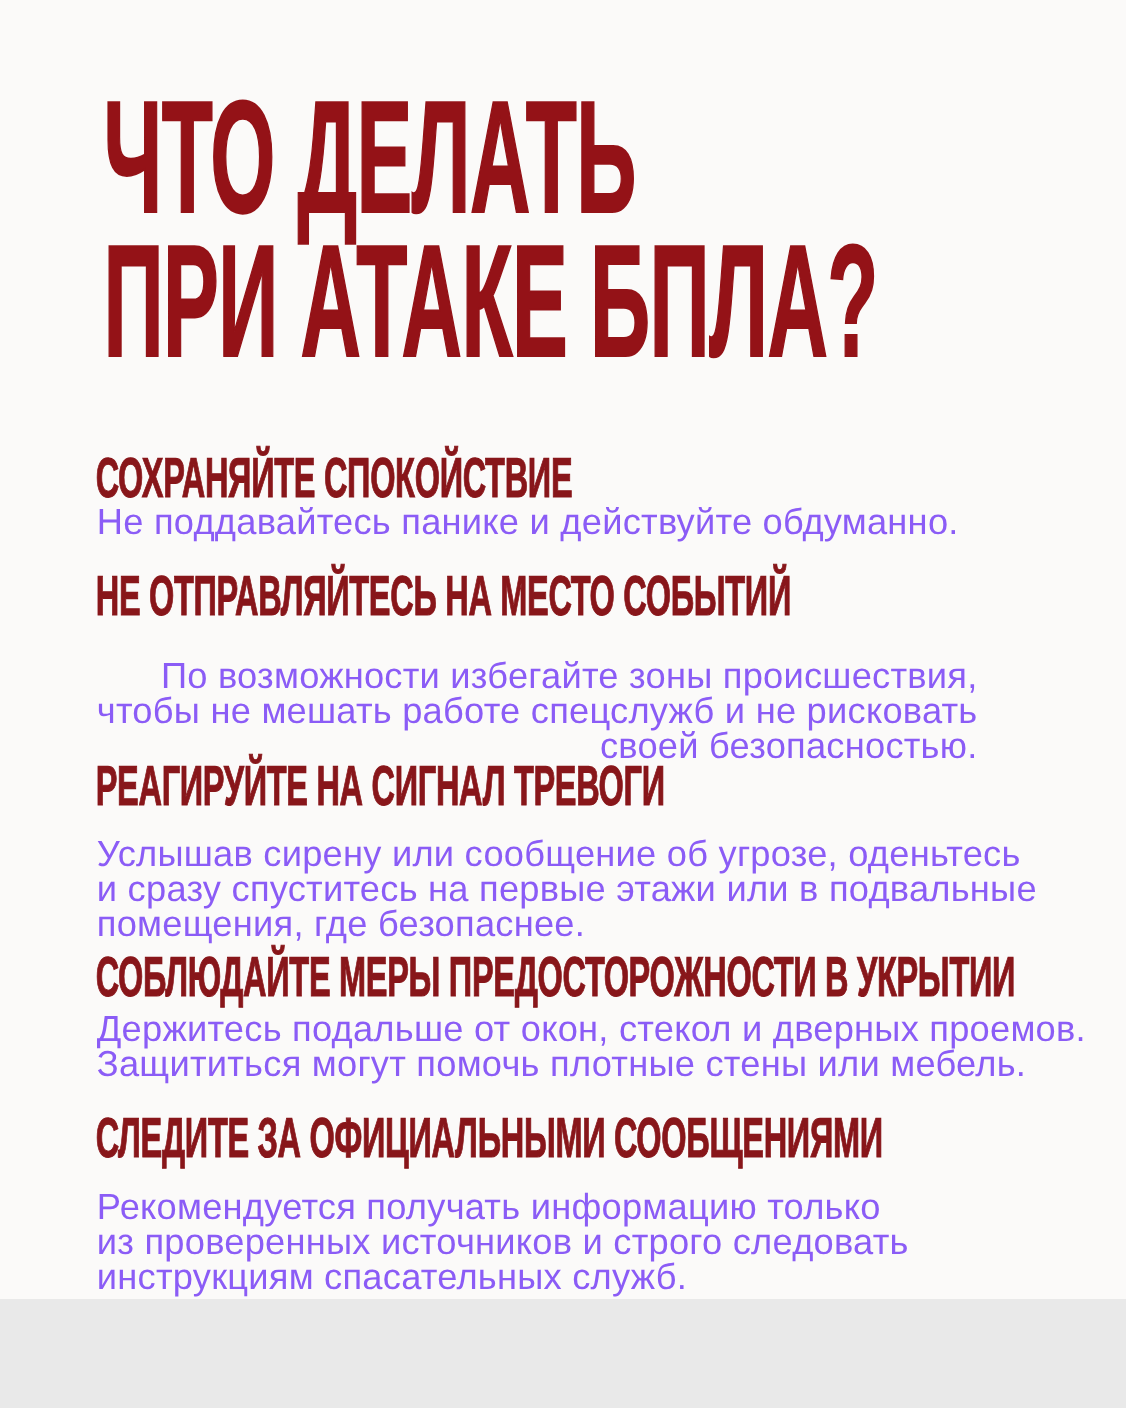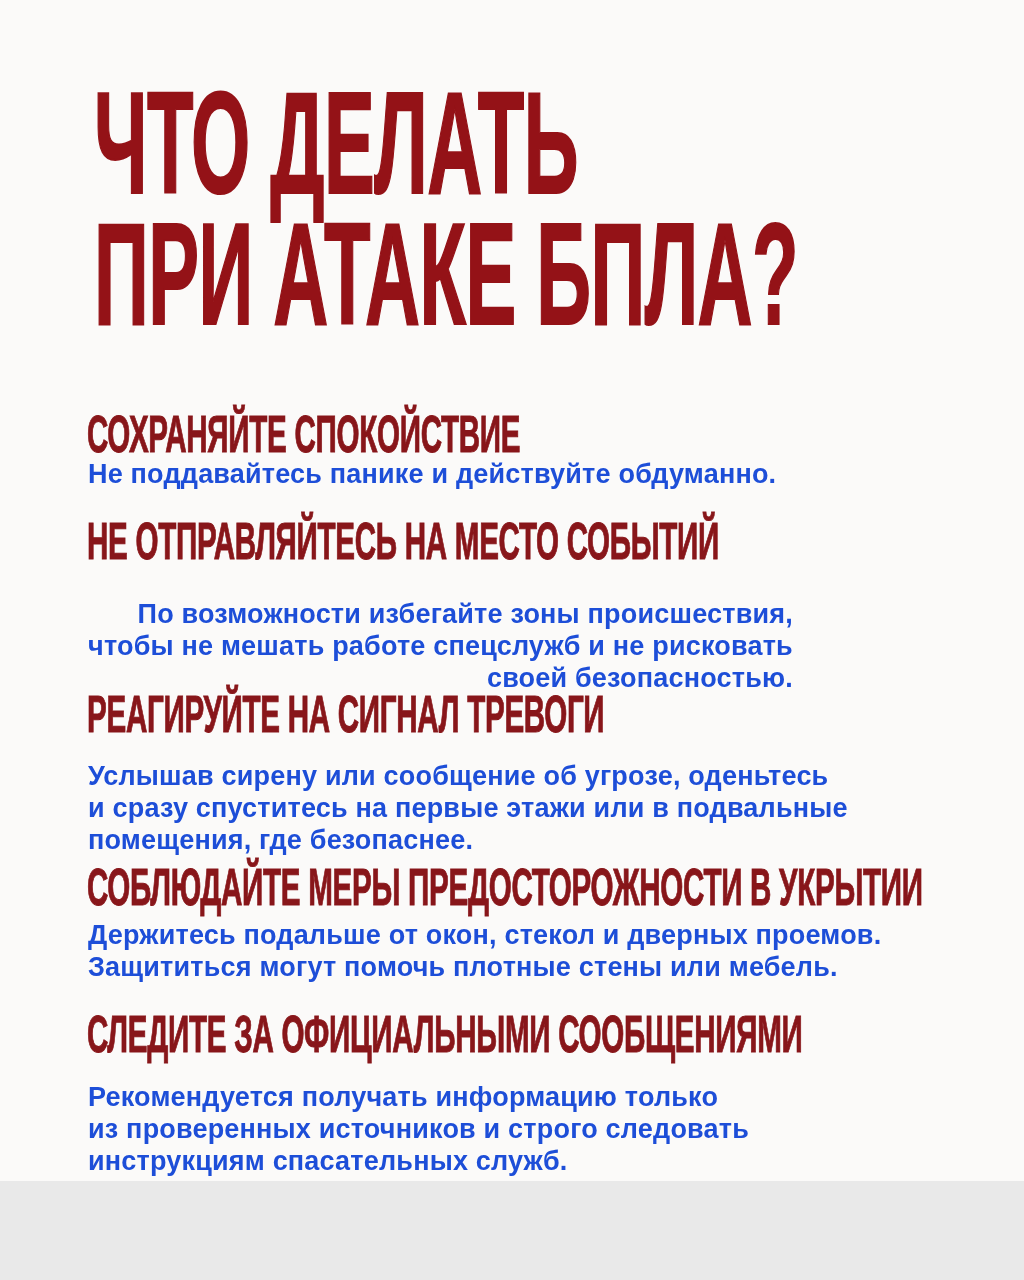--- a/index.html
+++ b/index.html
@@ -43,24 +43,24 @@
     white-space: nowrap;
     letter-spacing: -0.5px;
     transform: scaleX(0.58);
     transform-origin: 0 0;
     -webkit-text-stroke: 1px #88161A;
   }
   .body-text {
     position: absolute;
     left: 88px;
     margin: 0;
-    font-size: 27px;
+    font-size: 33px;
     line-height: 32px;
-    font-weight: bold;
-    color: #1d4ed8;
+    font-weight: normal;
+    color: #8b5cf6;
     white-space: pre-line;
     letter-spacing: 0.2px;
   }
   .h0 { top: 409px; }  .b0 { top: 458px; }
   .h1 { top: 516px; }  .b1 { top: 598px; text-align: right; }
   .h2 { top: 689px; }  .b2 { top: 760px; }
   .h3 { top: 862px; }  .b3 { top: 919px; }
   .h4 { top: 1009px; } .b4 { top: 1081px; }
   .footer {
     position: absolute;

